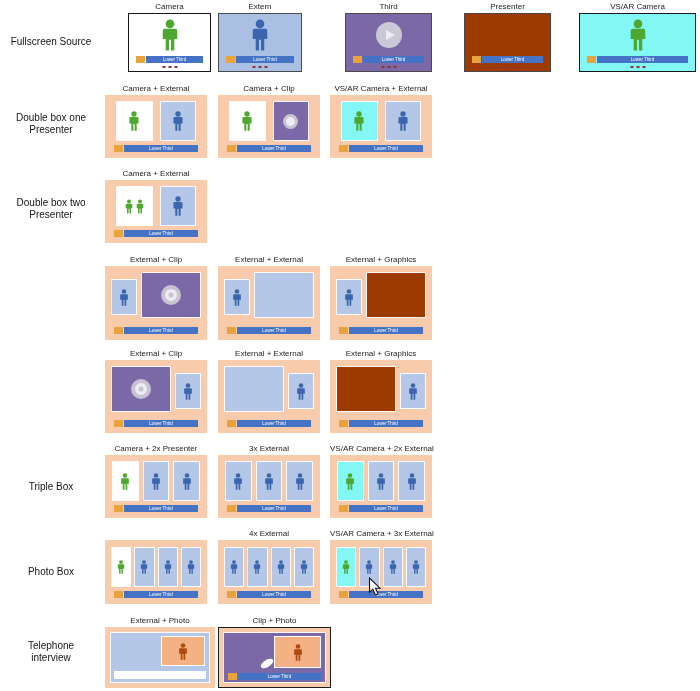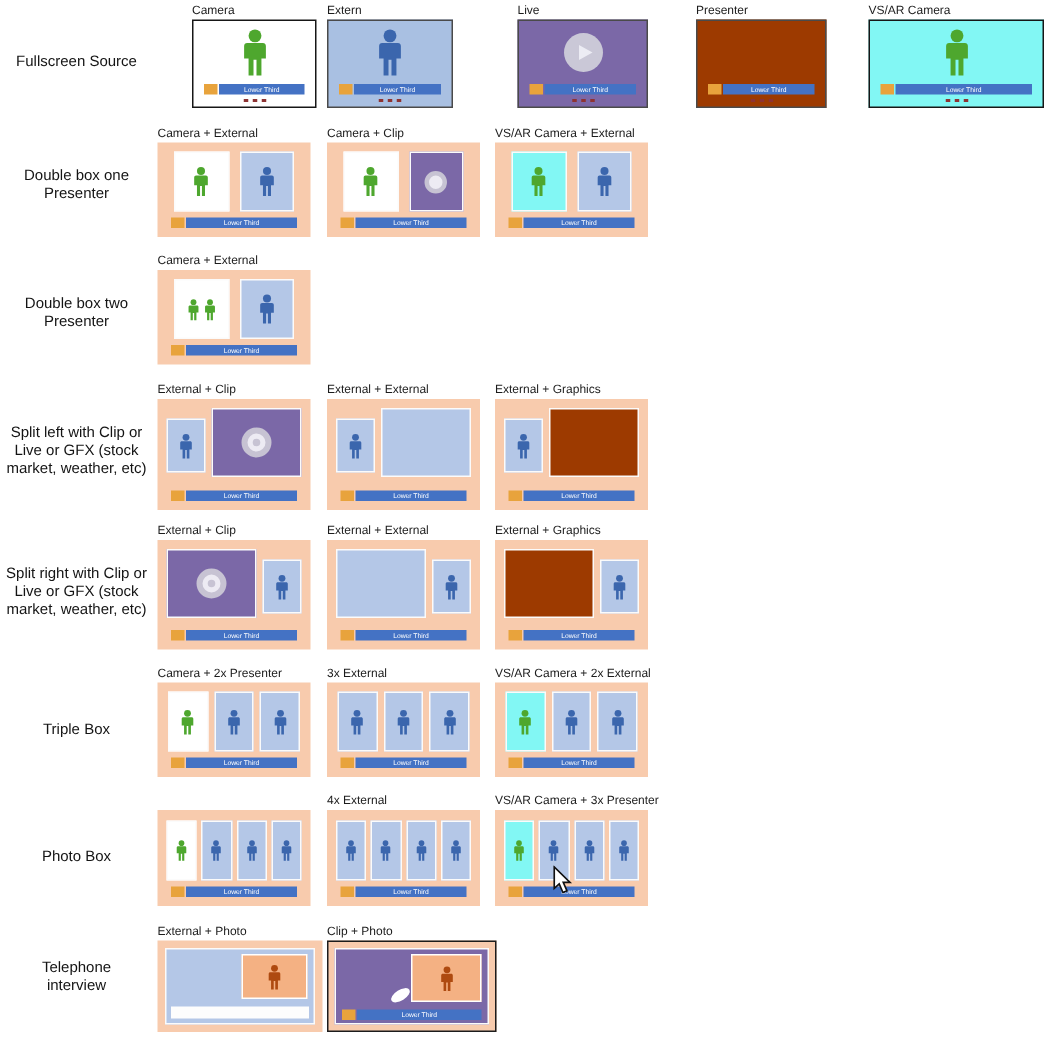--- a/index.html
+++ b/index.html
@@ -1,21 +1,21 @@
 <!DOCTYPE html>
 <html style="--peach: #f8cbad; --box_blue: #b4c7e7; --full_blue: #a9c0e2; --cyan: #82f7f4; --purple: #7b68a7; --brown: #9d3a00; --bar_blue: #4472c4; --tag_orange: #e8a33c; --photo_peach: #f4b183; --person_green: #4ea72e; --person_blue: #3b66ad; --person_brown: #ae4a10;"><head>
 <meta charset="utf-8">
 <style>
   *{margin:0;padding:0;box-sizing:border-box}
   html,body{background:#fff}
   body{font-family:"Liberation Sans",sans-serif;color:#141414}
   .canvas{position:relative;width:700px;height:691px;background:#fff;overflow:hidden}
 
   .rowlabel{position:absolute;left:0;width:102px;text-align:center;font-size:10px;line-height:12px;color:#141414}
-  .title{position:absolute;font-size:8px;line-height:10px;color:#1c1c1c;white-space:nowrap}
+  .title{position:absolute;font-size:8px;line-height:10px;text-align:center;color:#1c1c1c;white-space:nowrap}
 
   .thumb{position:absolute}
   .t-full{border:1px solid #4a4a4a}
   .t-full.dark{border-color:#161616}
   .center{position:absolute;left:2px;right:2px;top:3px;bottom:18px;display:flex;align-items:center;justify-content:center}
 
   .lt{position:absolute;display:flex;gap:1px;height:7px;left:9px;right:9px;bottom:6px}
   .t-full .lt{left:7px;right:7px;bottom:8px}
   .lt-tag{width:9px;background:var(--tag_orange);flex:0 0 auto}
   .lt-bar{flex:1;background:var(--bar_blue);color:#fff;font-size:4.5px;line-height:7px;text-align:center;overflow:hidden;white-space:nowrap}
@@ -57,29 +57,27 @@
   .cursor{position:absolute;z-index:10}
 </style>
 </head>
 <body>
 
 <div class="canvas">
 
   <div class="rowlabel" style="top:36px">Fullscreen Source</div>
   <div class="rowlabel" style="top:197px">Double box two Presenter</div>
   <div class="rowlabel" style="top:112px">Double box one Presenter</div>
-  <div class="rowlabel" style="top:283px">Split left with Clip or Live or GFX (stock market, weather, etc)</div>
-  <div class="rowlabel" style="top:377px">Split right with Clip or Live or GFX (stock market, weather, etc)</div>
   <div class="rowlabel" style="top:481px">Triple Box</div>
   <div class="rowlabel" style="top:566px">Photo Box</div>
   <div class="rowlabel" style="top:640px;left:11px;width:80px">Telephone interview</div>
 
   <div class="title" style="left:128px;top:2px;width:83px">Camera</div>
   <div class="title" style="left:218px;top:2px;width:84px">Extern</div>
-  <div class="title" style="left:345px;top:2px;width:87px">Live</div>
+  <div class="title" style="left:345px;top:2px;width:87px">Third</div>
   <div class="title" style="left:464px;top:2px;width:87px">Presenter</div>
   <div class="title" style="left:579px;top:2px;width:117px">VS/AR Camera</div>
 
   <div class="thumb t-full dark" style="left:128px;top:13px;width:83px;height:59px;background:#ffffff">
     <div class="center">
         <span class="person green p-lg">
           <svg viewBox="0 0 20 29" style="width:100%;height:100%;display:block">
             <circle cx="10" cy="4.4" r="3.9" fill="currentColor"></circle>
             <path fill="currentColor" d="M5.2 8.8 H14.8 C15.8 8.8 16.6 9.6 16.6 10.6 V18.2 H13.9 V28.5 H10.9 V18.9 H9.1 V28.5 H6.1 V18.2 H3.4 V10.6 C3.4 9.6 4.2 8.8 5.2 8.8 Z"></path>
           </svg>
@@ -456,21 +454,21 @@
         </div>
     </div>
     <div class="lt">
         <span class="lt-tag"></span>
         <span class="lt-bar">Lower Third</span>
       </div>
   </div>
 
   <div class="title" style="left:105px;top:557px;width:102px">Camera + 3x External</div>
   <div class="title" style="left:218px;top:529px;width:102px">4x External</div>
-  <div class="title" style="left:330px;top:529px;width:102px">VS/AR Camera + 3x Presenter</div>
+  <div class="title" style="left:330px;top:529px;width:102px">VS/AR Camera + 3x External</div>
 
   <div class="thumb frame" style="left:105px;top:540px;width:102px;height:64px">
     <div class="boxrow" style="left:6px;right:6px;top:7px;bottom:17px;gap:3px">
       <div class="box cam">
           <span class="person green p-xxs">
             <svg viewBox="0 0 20 29" style="width:100%;height:100%;display:block">
               <circle cx="10" cy="4.4" r="3.9" fill="currentColor"></circle>
               <path fill="currentColor" d="M5.2 8.8 H14.8 C15.8 8.8 16.6 9.6 16.6 10.6 V18.2 H13.9 V28.5 H10.9 V18.9 H9.1 V28.5 H6.1 V18.2 H3.4 V10.6 C3.4 9.6 4.2 8.8 5.2 8.8 Z"></path>
             </svg>
           </span>

